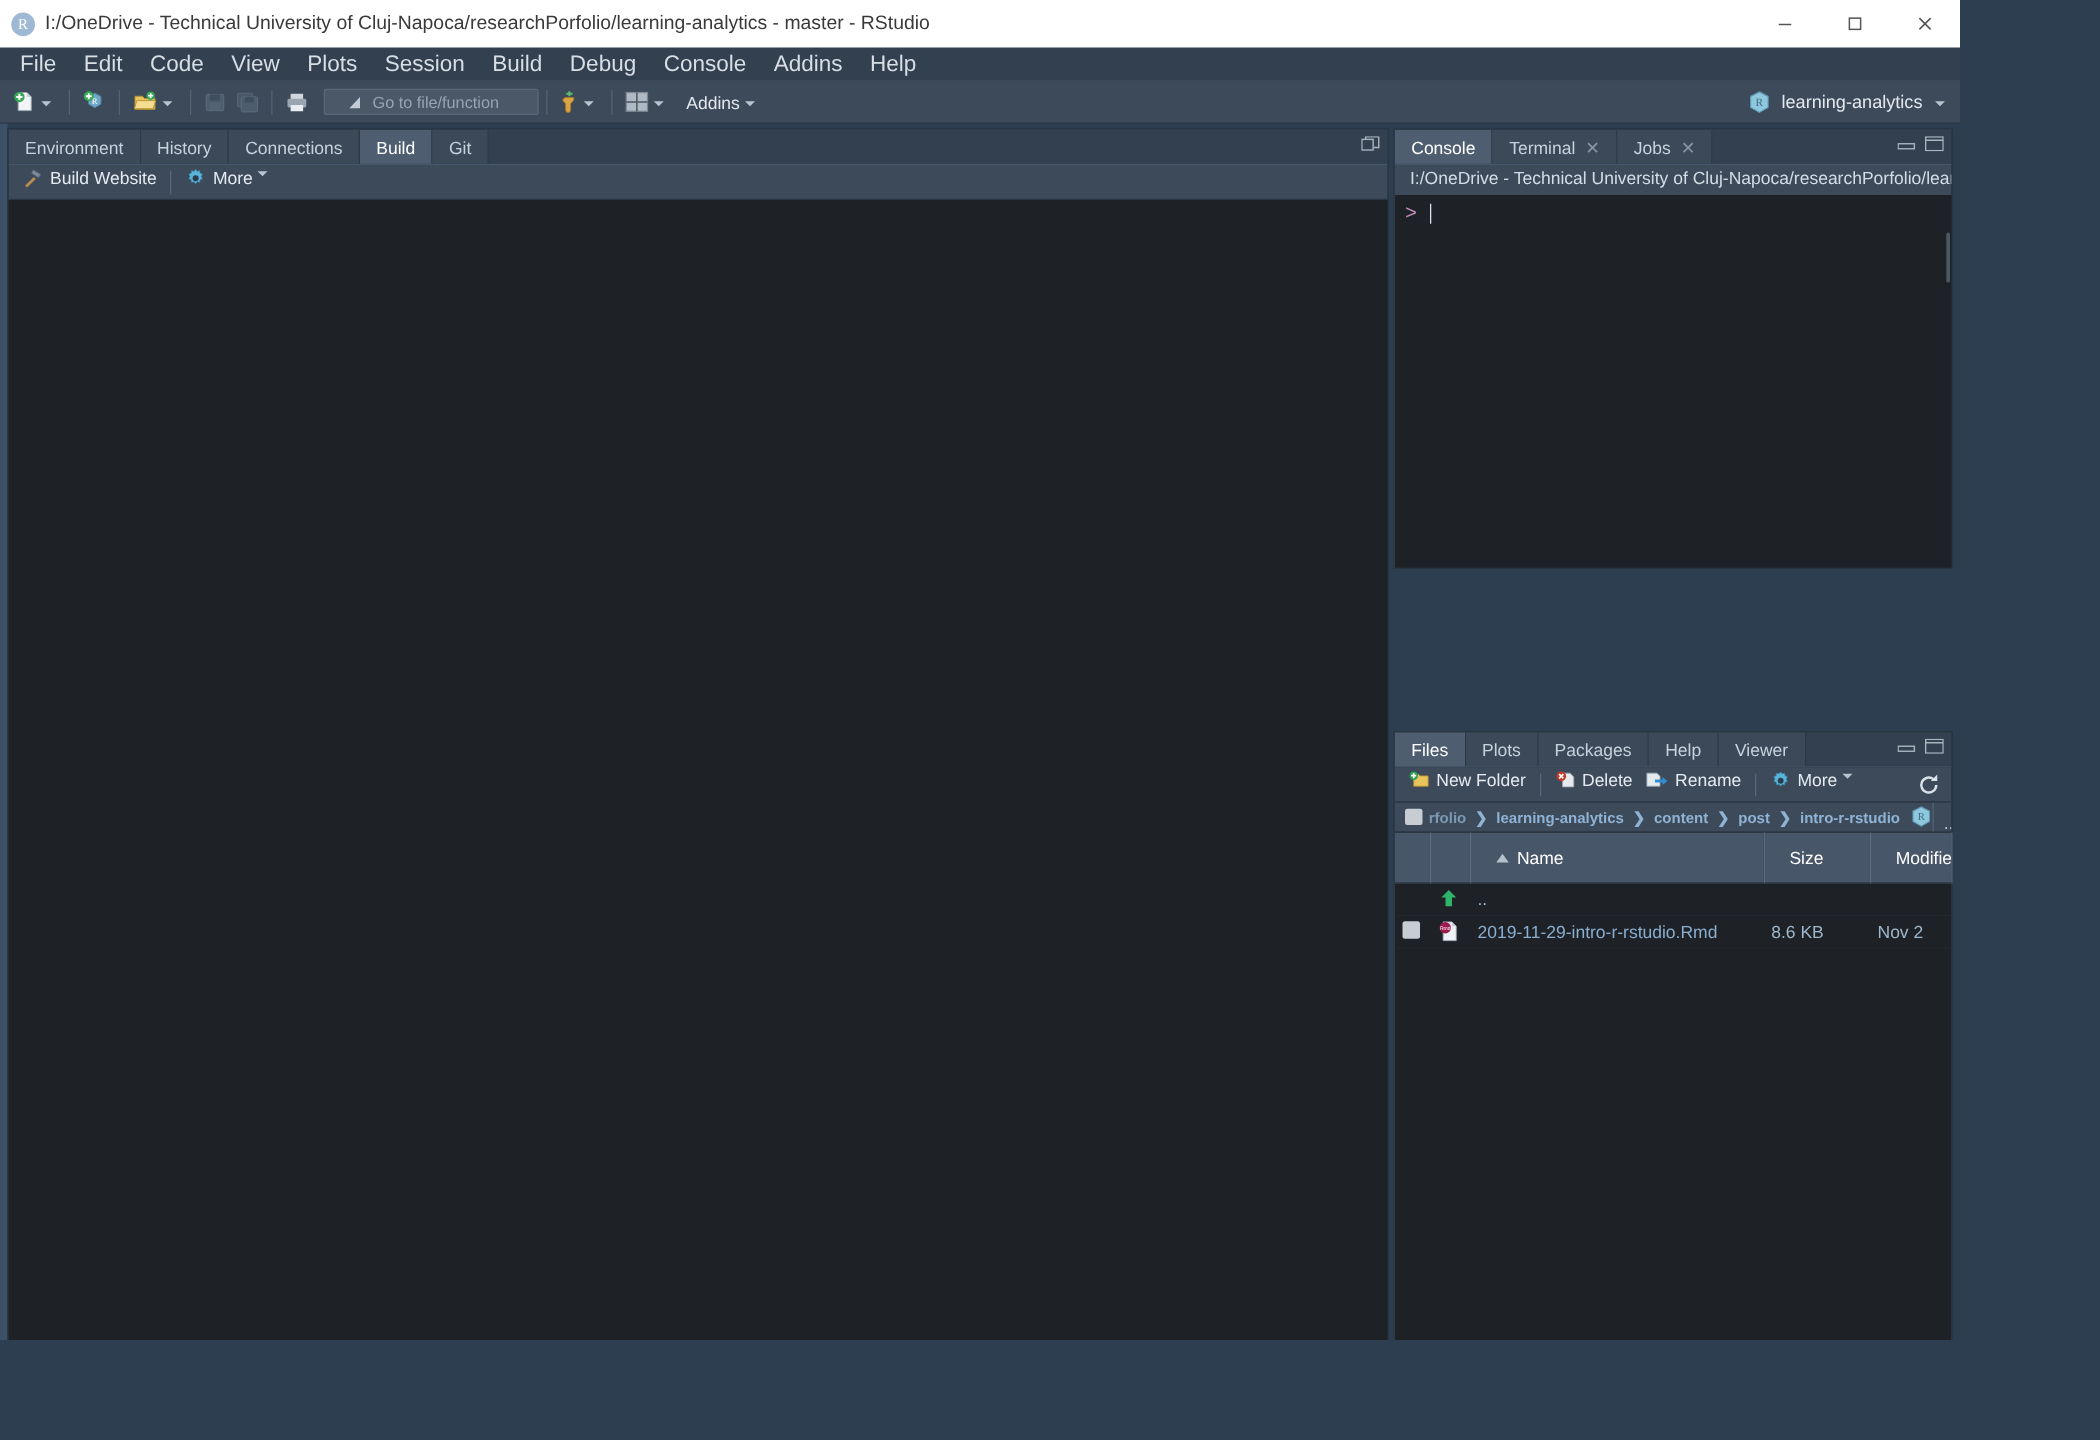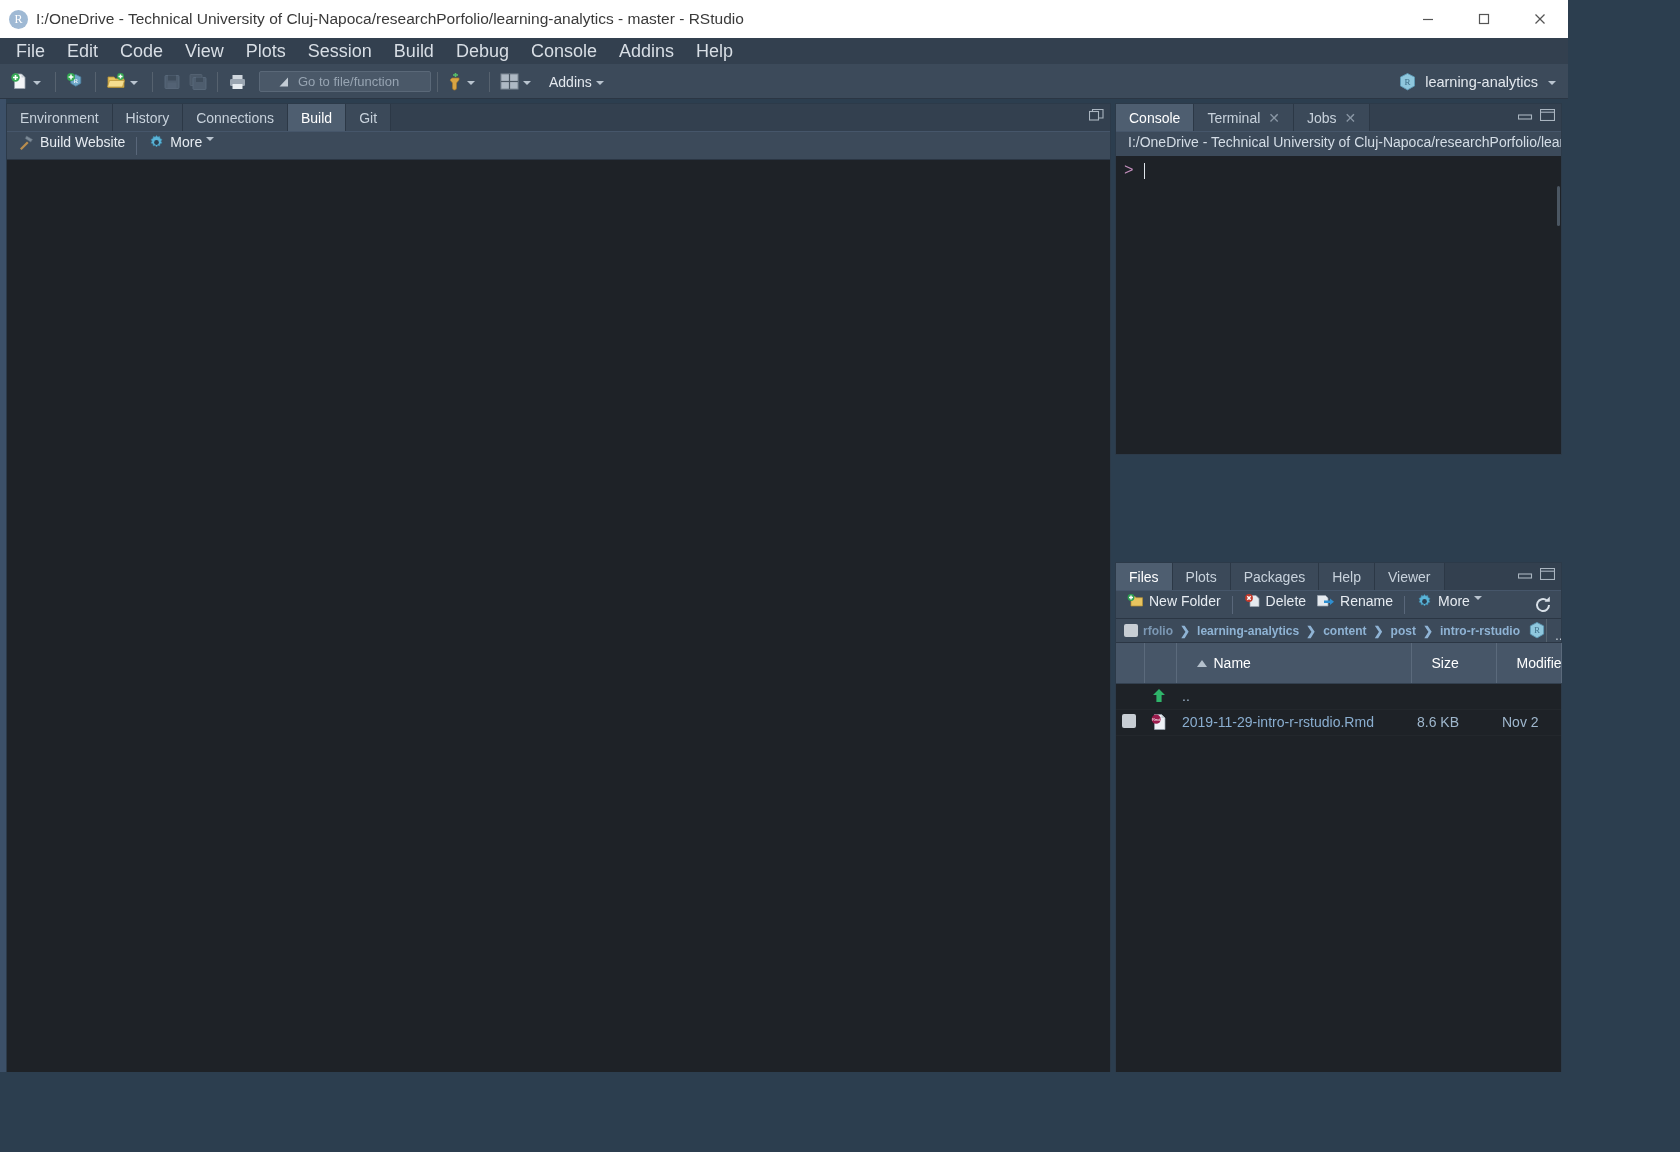--- a/index.html
+++ b/index.html
@@ -135,21 +135,21 @@
   }
   .console-scroll {
     position: absolute; right: 0; top: 0; width: 5px; height: 100%;
     background: #1e2227;
   }
   .console-scroll i {
     display:block; position:absolute; right:1px; top:30px;
     width:3px; height:40px; background:#4b5763; border-radius:2px;
   }
   
-  #pane-files { left: 1115px; top: 463px; width: 447px; height: 541px; }
+  #pane-files { left: 1115px; top: 486px; width: 447px; height: 541px; }
   .fb-crumbs {
     height: 24px; background: #3c4a5a; display: flex; align-items: center;
     padding-left: 8px; border-bottom: 1px solid #2b3644; overflow: hidden;
   }
   .crumb { font-size: 12px; color: #8fb3d4; white-space: nowrap; font-weight: bold; }
   .crumb.dim { color: #7c98b4; }
   .crumb-sep {
     color: #8fb3d4; font-size: 12px; margin: 0 7px; font-weight: bold;
   }
   .crumb-box {

